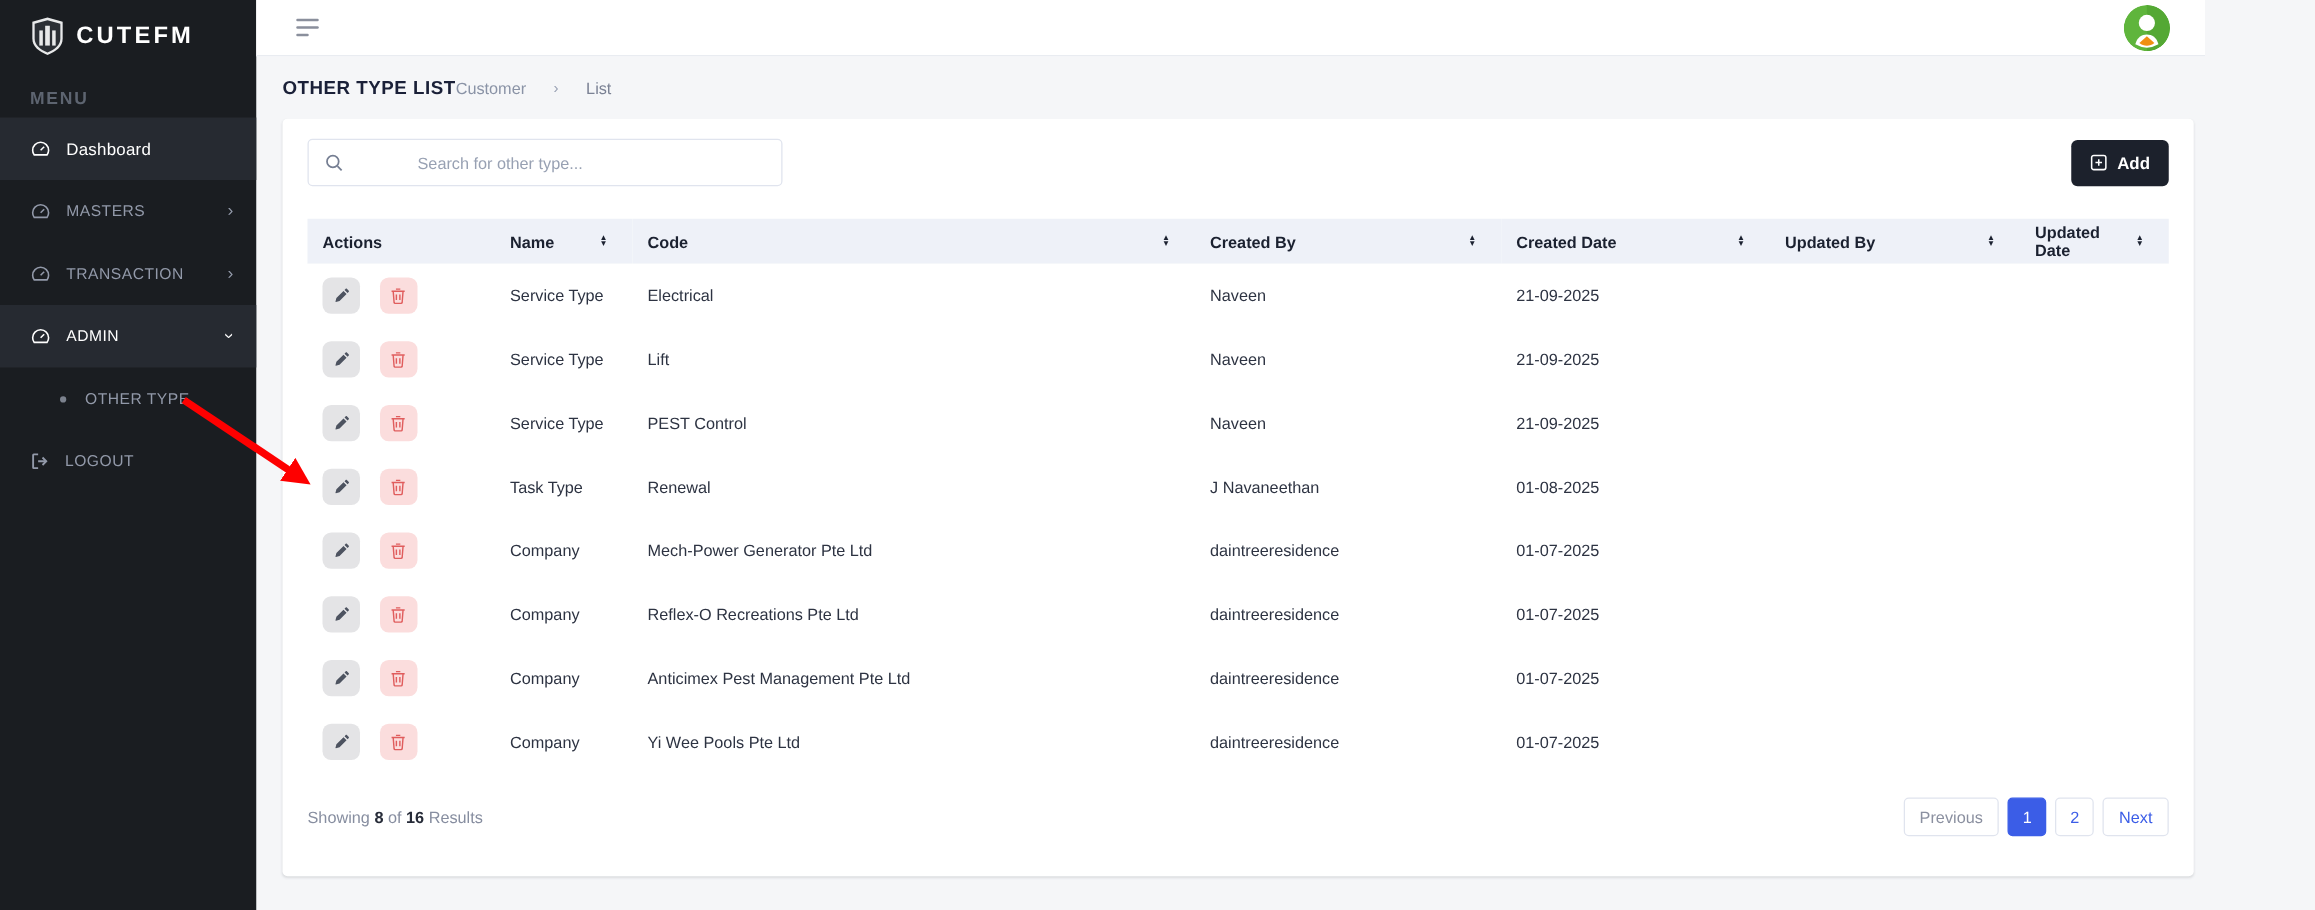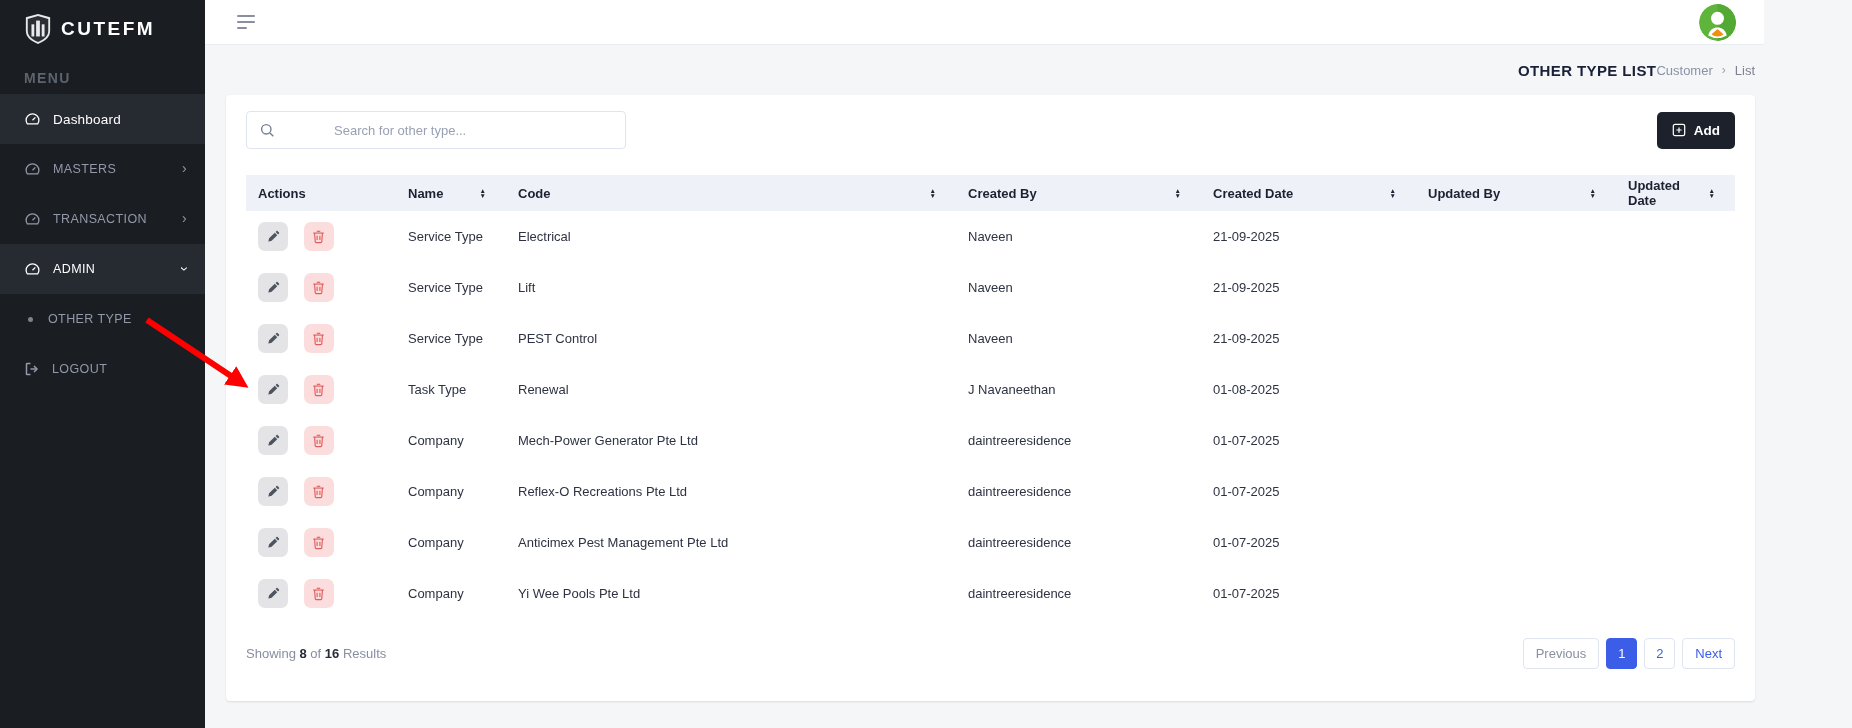--- a/index.html
+++ b/index.html
@@ -17,39 +17,39 @@
   .logo-text { color:#ffffff; font-weight:700; font-size:19px; letter-spacing:2.5px; }
   .menu-label { font-size:14px; letter-spacing:1.4px; color:#5d6470; font-weight:700; padding:12px 0 8px 24px; }
   .nav-item { height:50px; display:flex; align-items:center; gap:12px; padding:0 18px 0 24px;
               font-size:12.5px; letter-spacing:.4px; color:#9299a9; cursor:pointer; }
   .nav-item.active { background:#262a31; color:#ffffff; }
   .nav-item.active .icon-wrap { color:#ffffff; }
   .nav-item .icon-wrap { display:flex; align-items:center; color:#9299a9; }
   .nav-item .chev { margin-left:auto; font-size:14px; line-height:1; }
   .chev-right { transform:translateY(-1px); }
   .chev-down  { transform:rotate(90deg); }
-  .nav-item.sub { padding-left:28px; gap:15px; font-size:12.5px; }
+  .nav-item.sub { padding-left:28px; gap:15px; font-size:12.5px;margin-left:20px; }
   .dot { width:5px; height:5px; border-radius:50%; background:#7c828e; flex:0 0 5px; }
   .nav-item.dash-case { font-size:13.5px; letter-spacing:.2px; }
 
   
   .main { flex:1; display:flex; flex-direction:column; min-width:0; }
   .topbar { height:45px; background:#ffffff; border-bottom:1px solid #e9ecf1;
             display:flex; align-items:center; justify-content:space-between; padding:0 28px; }
   .hamburger { background:none; border:0; cursor:pointer; display:flex; flex-direction:column; gap:4px; padding:4px; }
   .hamburger span { display:block; height:2px; background:#8a8f9c; border-radius:1px; }
   .hamburger span:nth-child(1){ width:18px; }
   .hamburger span:nth-child(2){ width:18px; }
   .hamburger span:nth-child(3){ width:10px; }
   .avatar { width:37px; height:37px; border-radius:50%; overflow:hidden; cursor:pointer; }
 
   .page { flex:1; padding:0 9px 0 21px; }
-  .page-head { height:50px; display:flex; align-items:center; justify-content:flex-end; }
+  .page-head { height:50px; display:flex; align-items:center; justify-content:flex-start; }
   .page-title { margin:0; font-size:15px; font-weight:700; color:#1a2038; letter-spacing:.4px; }
-  .breadcrumb { font-size:13px; color:#8a93a6; display:flex; align-items:center; gap:9px; }
+  .breadcrumb { font-size:13px; color:#8a93a6; display:flex; align-items:center; gap:22px; }
   .breadcrumb .sep { color:#9aa2b5; font-size:12px; }
   .breadcrumb .current { color:#7b8294; }
 
   .card { background:#ffffff; border-radius:4px; box-shadow:0 1px 2px rgba(56,65,74,.14);
           height:606px; padding:16px 20px 0 20px; position:relative; }
 
   .card-toolbar { display:flex; justify-content:space-between; align-items:center; margin-bottom:26px; }
   .search-box { width:380px; height:38px; border:1px solid #e0e4ee; border-radius:4px;
                 display:flex; align-items:center; gap:9px; padding:0 13px; background:#fff; }
   .search-box input { border:0; outline:none; flex:1; font-size:13px; color:#495060;

